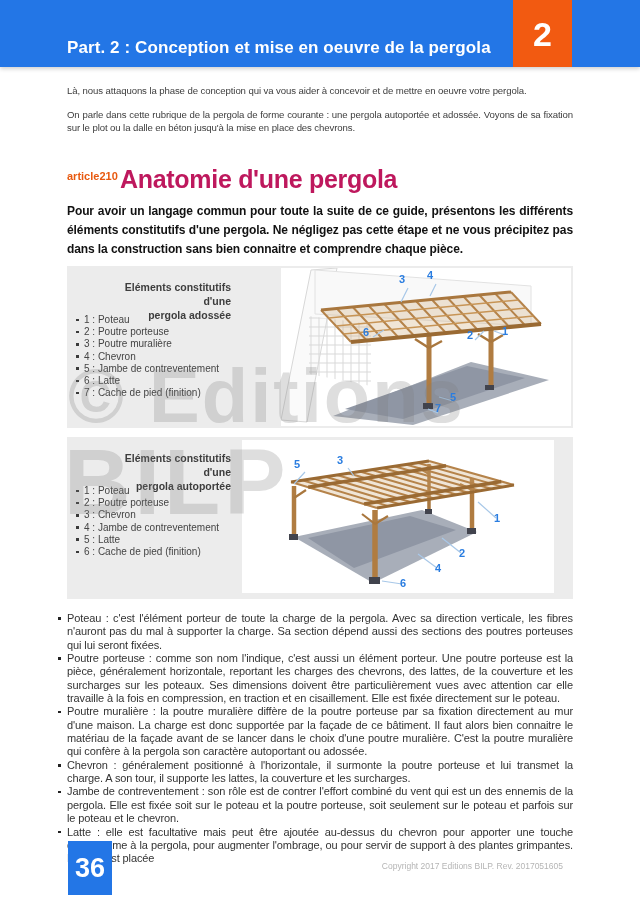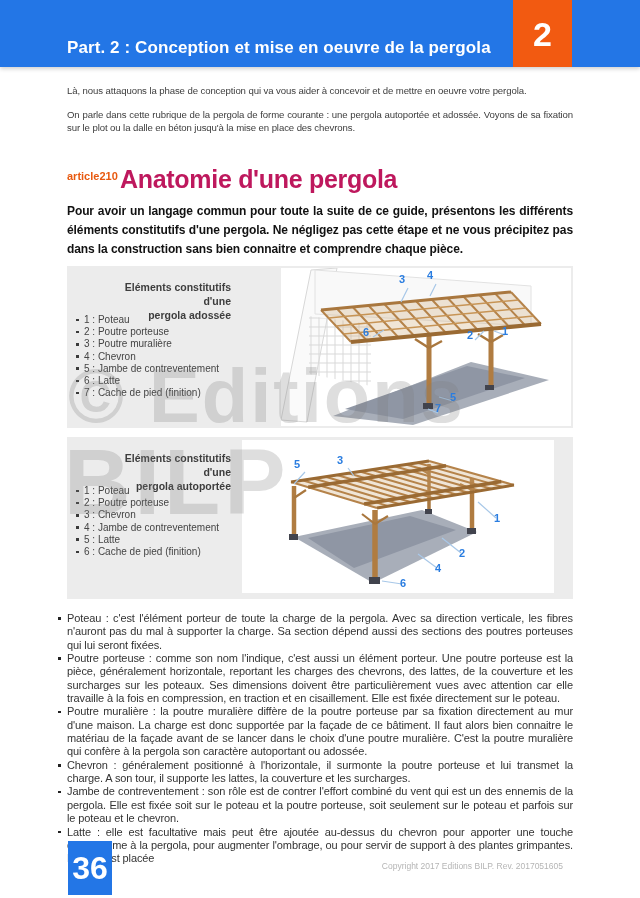--- a/index.html
+++ b/index.html
@@ -97,21 +97,21 @@
   }
   .bullets li::before {
     content:""; position:absolute; left:1px; top:5.2px;
     width:2.8px; height:2.8px; background:#222;
   }
   
   .page-num-box {
     position:absolute; left:68px; top:841px; width:44px; height:54px;
     background:#2376e6; display:flex; align-items:center; justify-content:center;
   }
-  .page-num { color:#fff; font-size:32px; font-weight:bold; }
+  .page-num { color:#fff; font-size:27px; font-weight:bold; }
   .copyright {
     position:absolute; right:77px; top:861px;
     font-size:8.5px; color:#b5b5b5; white-space:nowrap;
   }
 </style>
 </head>
 <body>
 
 <div class="page">
 

